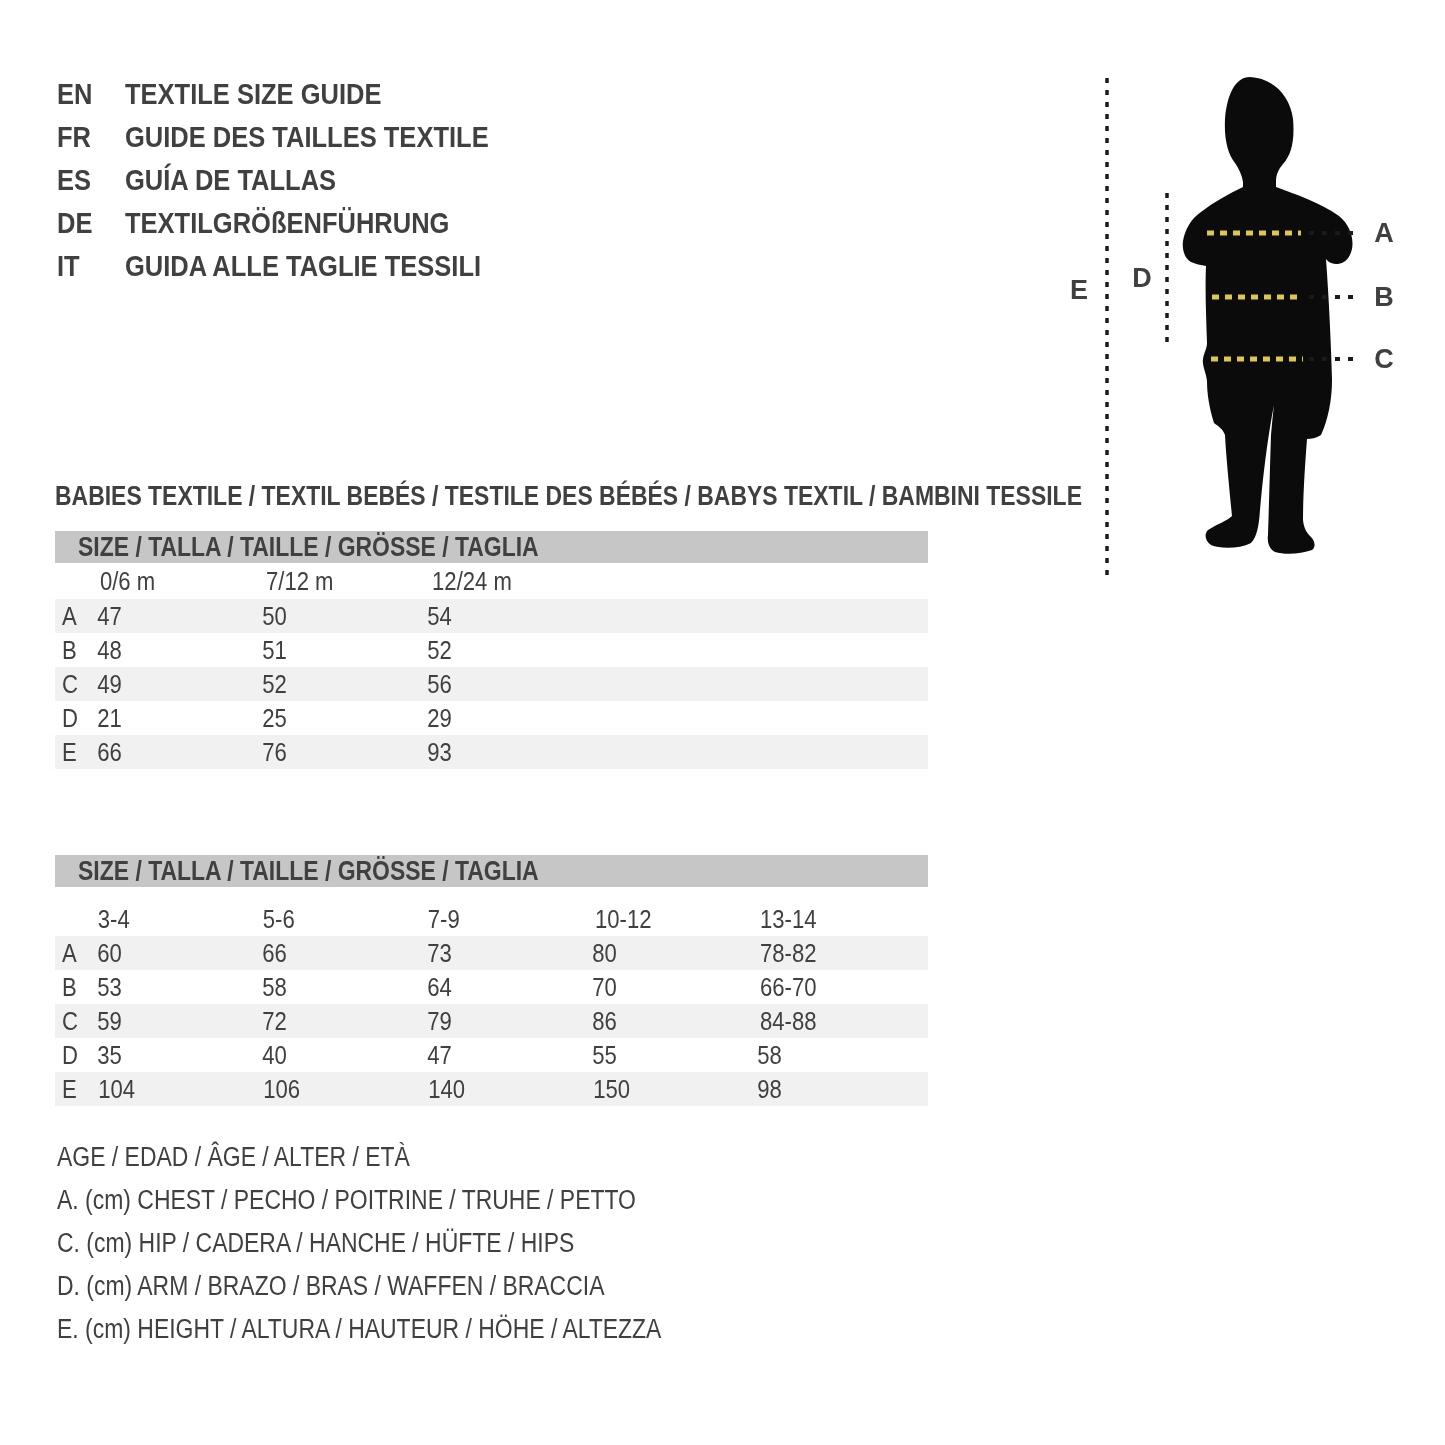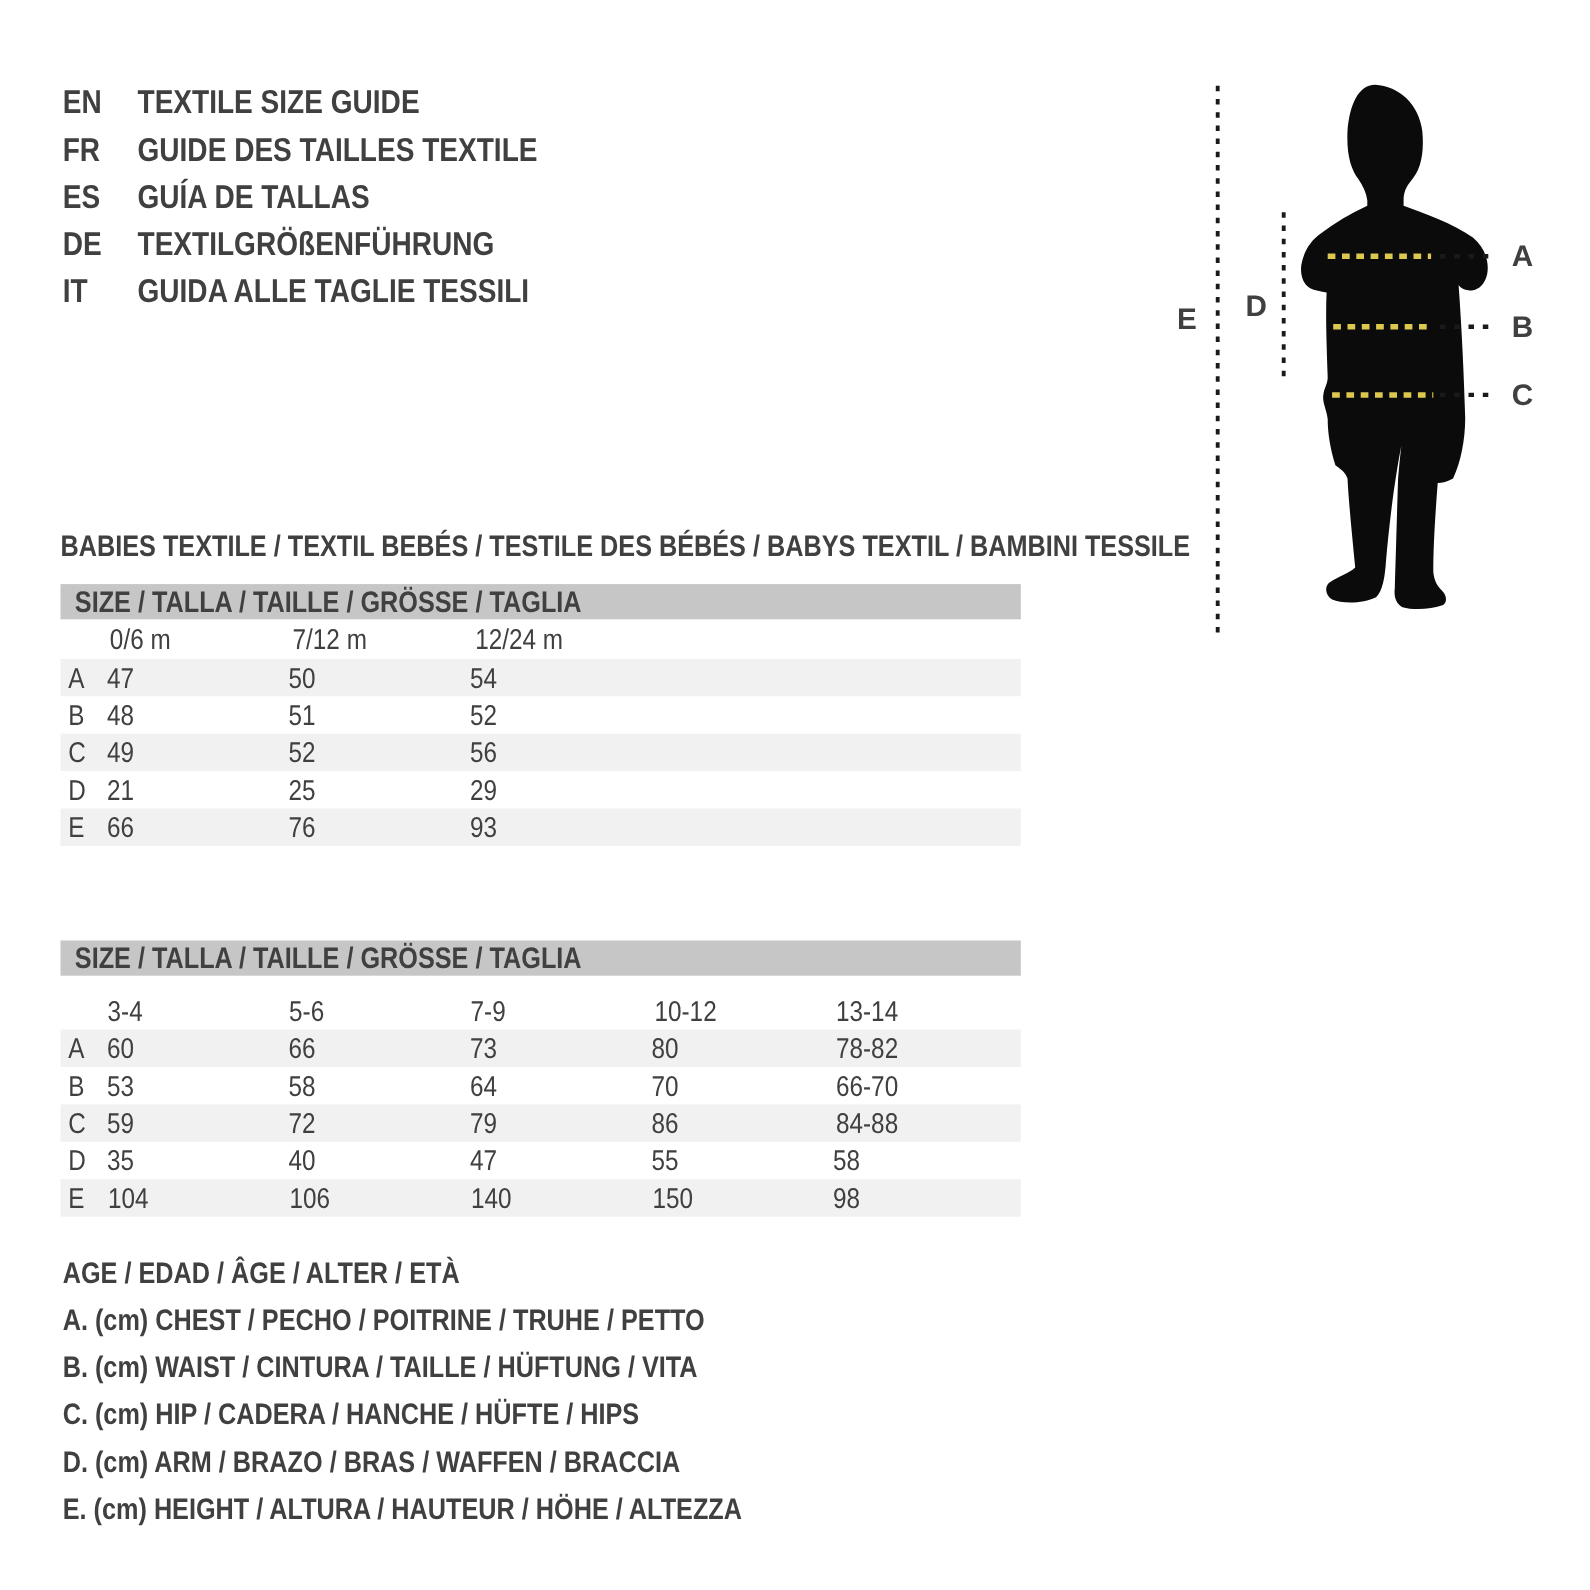--- a/index.html
+++ b/index.html
@@ -24,35 +24,35 @@
 
   
   .section-heading { position:absolute; left:55px; height:28px; font-size:27px; font-weight:700; white-space:nowrap; }
   .heading-babies { top:481px; }
   .heading-children { top:803px; }
 
   
   .size-table { position:absolute; left:55px; width:873px; }
   .table-babies { top:531px; }
   .table-children { top:855px; }
-  .size-bar { height:32px; background:#c6c6c6; display:flex; align-items:center; padding-left:13px; box-sizing:border-box;
+  .size-bar { height:32px; background:#c6c6c6; display:flex; align-items:center; padding-left:23px; box-sizing:border-box;
               font-size:27px; font-weight:700; }
   .grid-row { display:grid; align-items:center; font-size:26px; }
   .cols-3 { grid-template-columns:40px repeat(3,165px); }
   .cols-5 { grid-template-columns:40px repeat(5,165px); }
   .thead-row-b { height:36px; }
   .thead-row-c { height:33px;margin-top:16px; }
   .data-row { height:34px; }
   .stripe { background:#f1f1f1; }
   .row-label { padding-left:7px; }
   .cell { text-align:left; }
 
   
   .legend { position:absolute; left:57px; top:1136px; }
-  .legend-line { height:43px; display:flex; align-items:center; font-size:27px; font-weight:700; }
+  .legend-line { height:43px; display:flex; align-items:center; font-size:27px; font-weight:400; }
 </style>
 </head>
 <body>
 
 <div class="page">
 
   <div class="lang-block">
     <div class="lang-row">
       <span class="lang-code"><span class="cx">EN</span></span>
       <span class="lang-title"><span class="cx">TEXTILE SIZE GUIDE</span></span>
@@ -210,23 +210,20 @@
   </div>
 
   <div class="legend">
     <div class="legend-line">
         <span class="cx">AGE / EDAD / ÂGE / ALTER / ETÀ</span>
       </div>
     <div class="legend-line">
         <span class="cx">A. (cm) CHEST / PECHO / POITRINE / TRUHE / PETTO</span>
       </div>
     <div class="legend-line">
-        <span class="cx">B. (cm) WAIST / CINTURA / TAILLE / HÜFTUNG / VITA</span>
-      </div>
-    <div class="legend-line">
         <span class="cx">C. (cm) HIP / CADERA / HANCHE / HÜFTE / HIPS</span>
       </div>
     <div class="legend-line">
         <span class="cx">D. (cm) ARM / BRAZO / BRAS / WAFFEN / BRACCIA</span>
       </div>
     <div class="legend-line">
         <span class="cx">E. (cm) HEIGHT / ALTURA / HAUTEUR / HÖHE / ALTEZZA</span>
       </div>
   </div>
 

